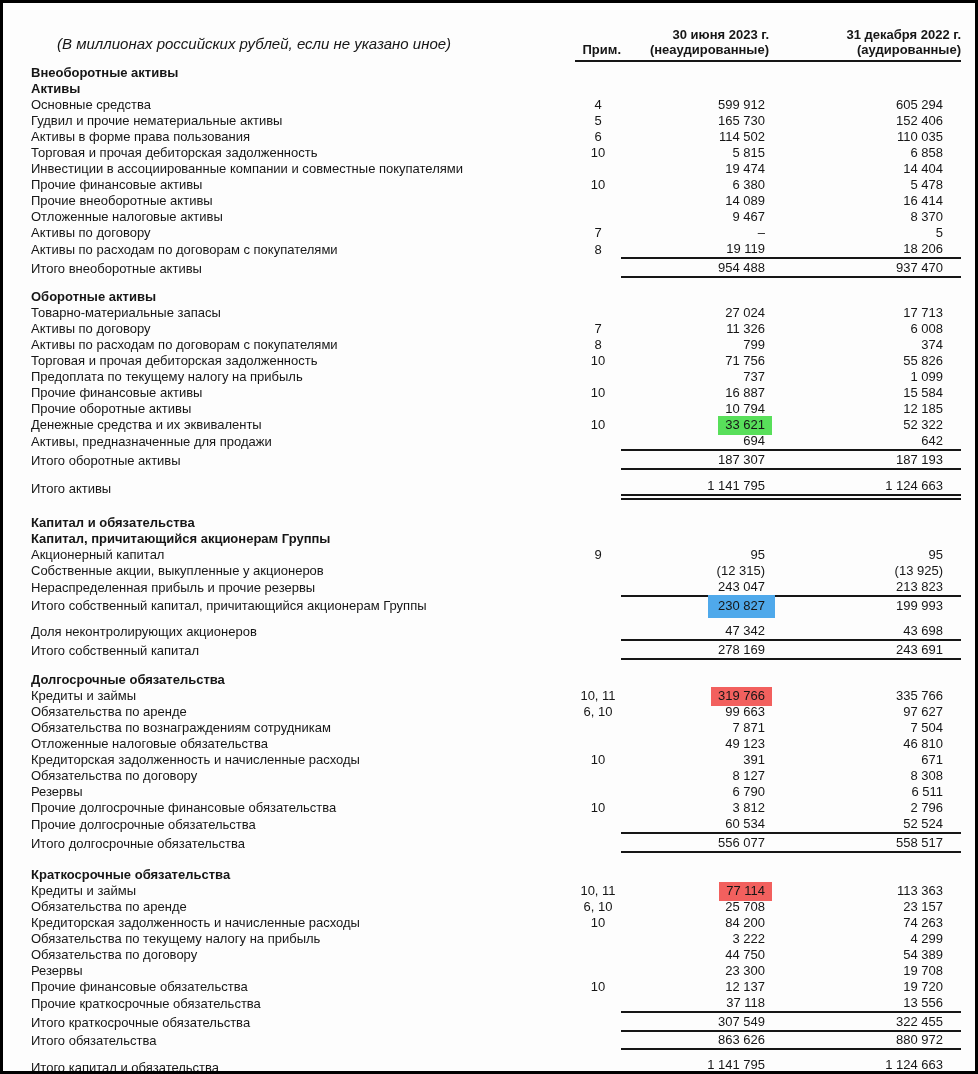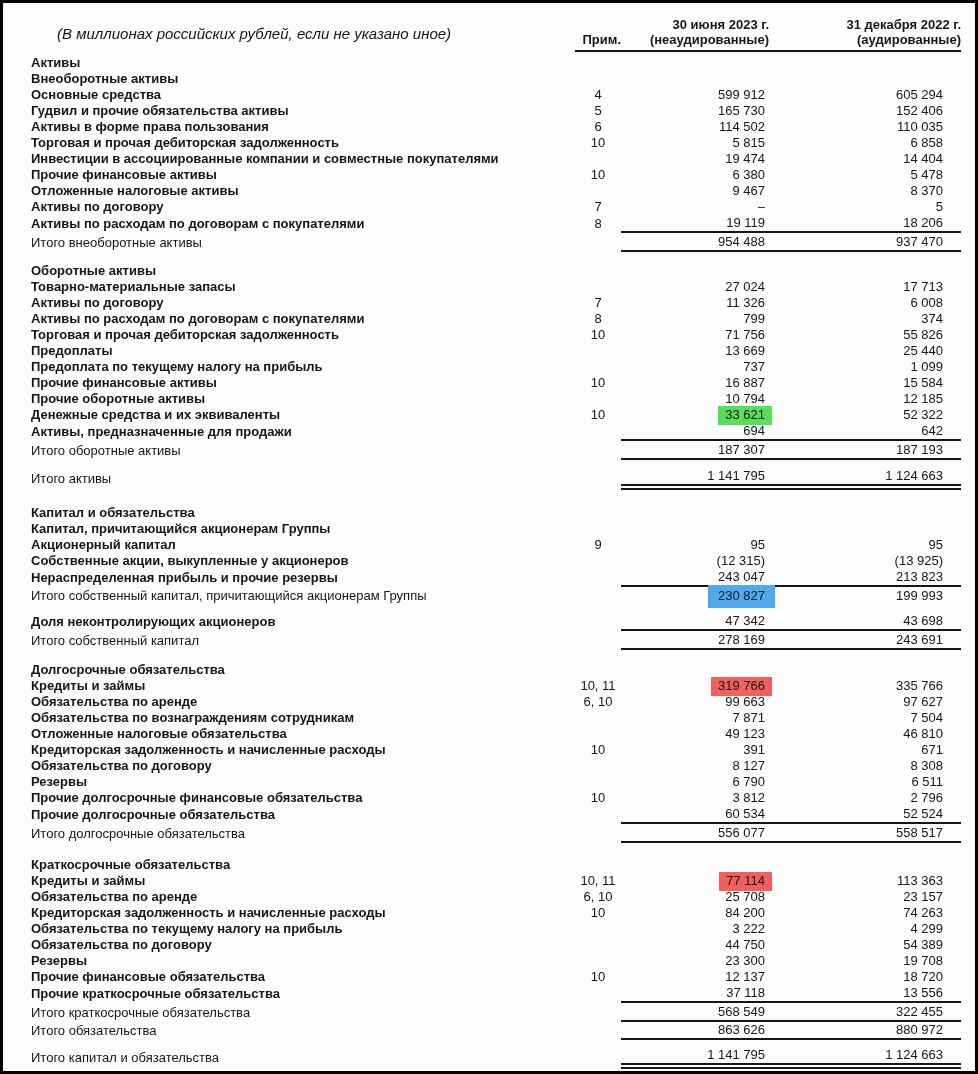--- a/index.html
+++ b/index.html
@@ -4,21 +4,21 @@
 <style>
   * { margin: 0; padding: 0; box-sizing: border-box; }
   html, body { background: #e8e8e8; }
   body { font-family: "Liberation Sans", "DejaVu Sans", sans-serif; }
 
   .page {
     width: 978px;
     height: 1074px;
     background: #fdfdfd;
     border: 3px solid #000;
-    padding: 14px 14px 0 28px;
+    padding: 24px 14px 0 28px;
     overflow: hidden;
     color: #161616;
   }
 
   table.bs {
     border-collapse: collapse;
     width: 930px;
     table-layout: fixed;
     font-size: 13px;
     line-height: 16px;
@@ -45,21 +45,21 @@
     border-bottom: none;
   }
   th.note-th, th.val-th {
     border-bottom: 2px solid #161616;
     text-align: right;
   }
   th.val-th  { padding-left: 14px; }
   th.val-th2 { padding-left: 16px; }
 
   td { vertical-align: bottom; }
-  td.label-cell { text-align: left; padding-right: 4px; overflow: hidden; white-space: nowrap; font-weight: bold; }
+  td.label-cell { text-align: left; padding-right: 4px; overflow: hidden; white-space: nowrap; }
   td.note-cell  { text-align: center; }
   td.value-cell { text-align: right; }
   td.v1 { padding-right: 4px; }
   td.v2 { padding-right: 18px; }
   td.gap { padding: 0; border: none; }
 
   tr.row { height: 16px; }
   tr.section td.label-cell { font-weight: bold; }
   tr.total td { font-weight: normal; }
 
@@ -108,39 +108,39 @@
           <span>31 декабря 2022 г.</span><br>
           <span>(аудированные)</span>
         </th>
       </tr>
     </thead>
     <tbody id="bs-body">
     <tr>
           <td class="gap" colspan="4" style="height:4px"></td>
         </tr>
         <tr class="row section">
+    <td class="label-cell">Внеоборотные активы</td>
+    <td class="note-cell"></td>
+    <td class="value-cell v1"></td>
+    <td class="value-cell v2"></td>
+  </tr>
+        <tr class="row section">
     <td class="label-cell">Активы</td>
-    <td class="note-cell"></td>
-    <td class="value-cell v1"></td>
-    <td class="value-cell v2"></td>
-  </tr>
-        <tr class="row section">
-    <td class="label-cell">Внеоборотные активы</td>
     <td class="note-cell"></td>
     <td class="value-cell v1"></td>
     <td class="value-cell v2"></td>
   </tr>
         <tr class="row item">
     <td class="label-cell">Основные средства</td>
     <td class="note-cell">4</td>
     <td class="value-cell v1"><span>599 912</span></td>
     <td class="value-cell v2"><span>605 294</span></td>
   </tr>
         <tr class="row item">
-    <td class="label-cell">Гудвил и прочие обязательства активы</td>
+    <td class="label-cell">Гудвил и прочие нематериальные активы</td>
     <td class="note-cell">5</td>
     <td class="value-cell v1"><span>165 730</span></td>
     <td class="value-cell v2"><span>152 406</span></td>
   </tr>
         <tr class="row item">
     <td class="label-cell">Активы в форме права пользования</td>
     <td class="note-cell">6</td>
     <td class="value-cell v1"><span>114 502</span></td>
     <td class="value-cell v2"><span>110 035</span></td>
   </tr>
@@ -156,20 +156,26 @@
     <td class="value-cell v1"><span>19 474</span></td>
     <td class="value-cell v2"><span>14 404</span></td>
   </tr>
         <tr class="row item">
     <td class="label-cell">Прочие финансовые активы</td>
     <td class="note-cell">10</td>
     <td class="value-cell v1"><span>6 380</span></td>
     <td class="value-cell v2"><span>5 478</span></td>
   </tr>
         <tr class="row item">
+    <td class="label-cell">Прочие внеоборотные активы</td>
+    <td class="note-cell"></td>
+    <td class="value-cell v1"><span>14 089</span></td>
+    <td class="value-cell v2"><span>16 414</span></td>
+  </tr>
+        <tr class="row item">
     <td class="label-cell">Отложенные налоговые активы</td>
     <td class="note-cell"></td>
     <td class="value-cell v1"><span>9 467</span></td>
     <td class="value-cell v2"><span>8 370</span></td>
   </tr>
         <tr class="row item">
     <td class="label-cell">Активы по договору</td>
     <td class="note-cell">7</td>
     <td class="value-cell v1"><span>–</span></td>
     <td class="value-cell v2"><span>5</span></td>
@@ -213,26 +219,20 @@
     <td class="value-cell v1"><span>799</span></td>
     <td class="value-cell v2"><span>374</span></td>
   </tr>
         <tr class="row item">
     <td class="label-cell">Торговая и прочая дебиторская задолженность</td>
     <td class="note-cell">10</td>
     <td class="value-cell v1"><span>71 756</span></td>
     <td class="value-cell v2"><span>55 826</span></td>
   </tr>
         <tr class="row item">
-    <td class="label-cell">Предоплаты</td>
-    <td class="note-cell"></td>
-    <td class="value-cell v1"><span>13 669</span></td>
-    <td class="value-cell v2"><span>25 440</span></td>
-  </tr>
-        <tr class="row item">
     <td class="label-cell">Предоплата по текущему налогу на прибыль</td>
     <td class="note-cell"></td>
     <td class="value-cell v1"><span>737</span></td>
     <td class="value-cell v2"><span>1 099</span></td>
   </tr>
         <tr class="row item">
     <td class="label-cell">Прочие финансовые активы</td>
     <td class="note-cell">10</td>
     <td class="value-cell v1"><span>16 887</span></td>
     <td class="value-cell v2"><span>15 584</span></td>
@@ -435,32 +435,32 @@
         <tr class="row item">
     <td class="label-cell">Резервы</td>
     <td class="note-cell"></td>
     <td class="value-cell v1"><span>23 300</span></td>
     <td class="value-cell v2"><span>19 708</span></td>
   </tr>
         <tr class="row item">
     <td class="label-cell">Прочие финансовые обязательства</td>
     <td class="note-cell">10</td>
     <td class="value-cell v1"><span>12 137</span></td>
-    <td class="value-cell v2"><span>18 720</span></td>
+    <td class="value-cell v2"><span>19 720</span></td>
   </tr>
         <tr class="row item">
     <td class="label-cell">Прочие краткосрочные обязательства</td>
     <td class="note-cell"></td>
     <td class="value-cell v1"><span>37 118</span></td>
     <td class="value-cell v2"><span>13 556</span></td>
   </tr>
         <tr class="row total b-tb">
     <td class="label-cell">Итого краткосрочные обязательства</td>
     <td class="note-cell"></td>
-    <td class="value-cell v1"><span>568 549</span></td>
+    <td class="value-cell v1"><span>307 549</span></td>
     <td class="value-cell v2"><span>322 455</span></td>
   </tr>
         <tr class="row total b-b">
     <td class="label-cell">Итого обязательства</td>
     <td class="note-cell"></td>
     <td class="value-cell v1"><span>863 626</span></td>
     <td class="value-cell v2"><span>880 972</span></td>
   </tr>
         <tr>
           <td class="gap" colspan="4" style="height:8px"></td>

